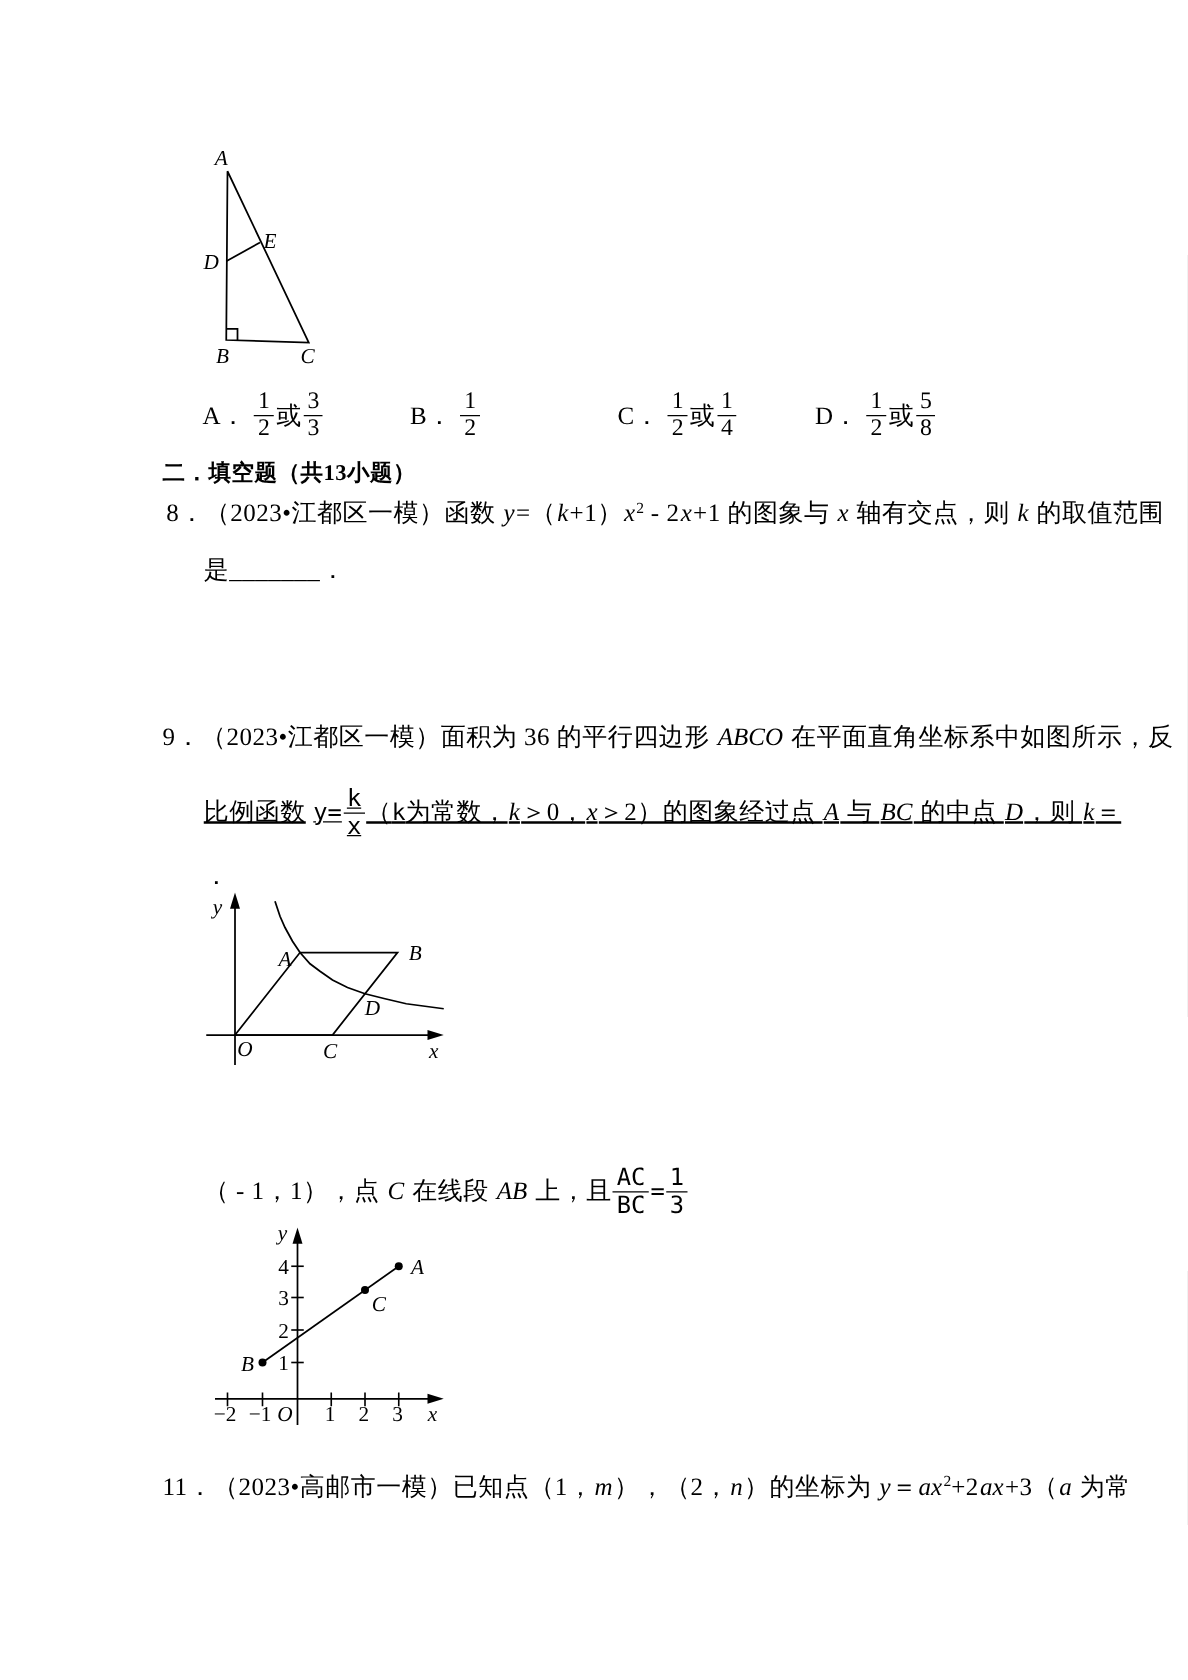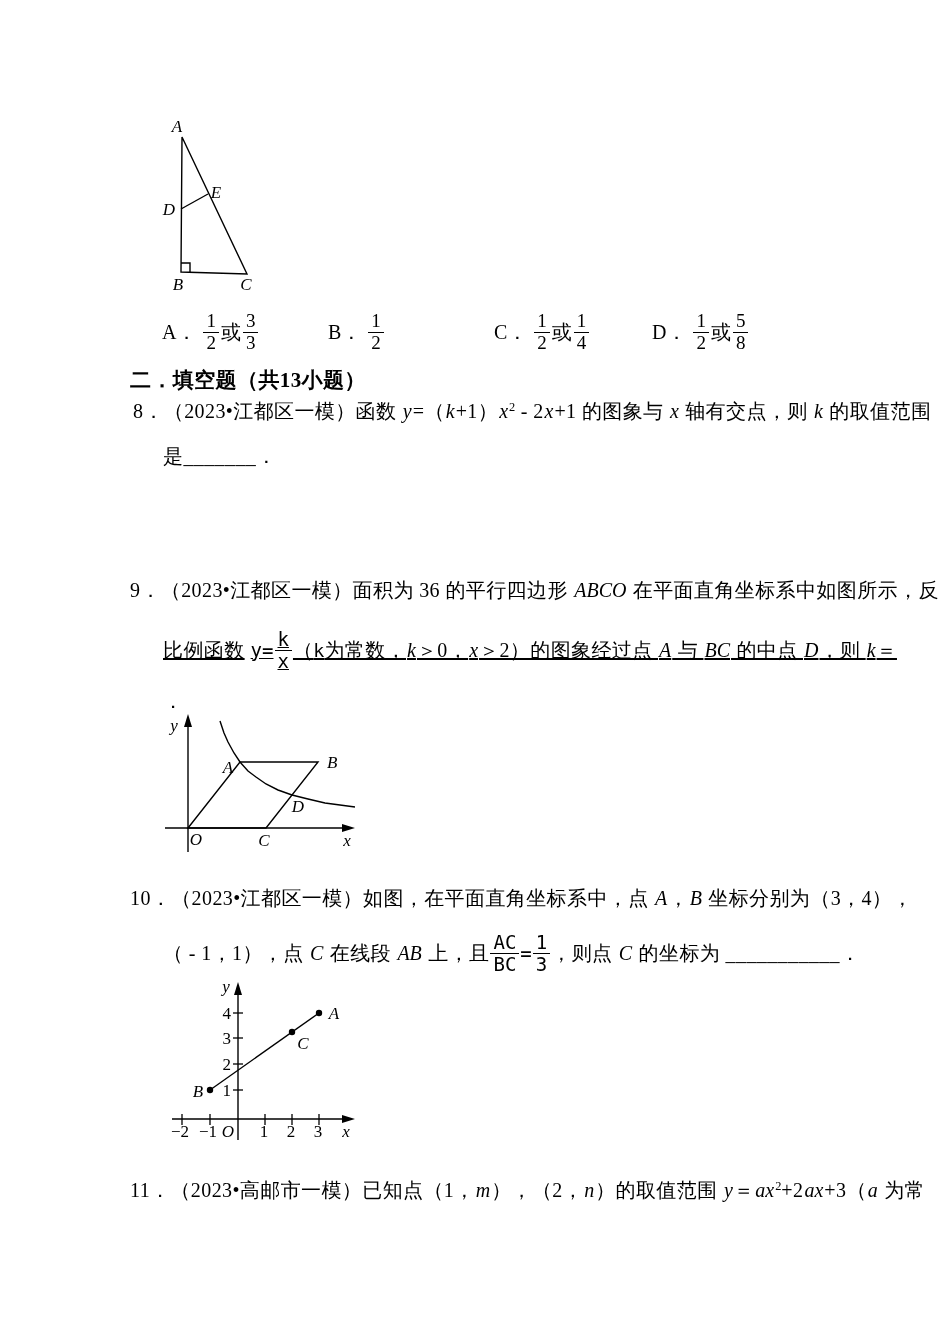--- a/index.html
+++ b/index.html
@@ -1,19 +1,19 @@
 <!DOCTYPE html>
 <html><head>
 <meta charset="utf-8">
 <style>
   html,body{margin:0;padding:0;background:#e8e8e8;}
   .page{position:relative;width:950px;height:1344px;background:#ffffff;margin:0 auto;
         font-family:"Liberation Serif","DejaVu Serif",serif;color:#000;overflow:hidden;}
   .line{position:absolute;white-space:nowrap;font-size:20px;letter-spacing:.4px;line-height:1.3;}
-  .bold{font-weight:bold;font-size:21px;}
+  .bold{font-weight:bold;font-size:18px;}
   .flexline{display:flex;align-items:center;}
   .rs-i{font-style:italic;letter-spacing:0;padding:0 1px;}
   .rs-sup{font-size:.62em;position:relative;top:-.55em;letter-spacing:0;}
   .rs-mono{font-family:"DejaVu Sans Mono",monospace;font-size:.92em;letter-spacing:0;}
   .mono{font-family:"DejaVu Sans Mono",monospace;font-size:19px;letter-spacing:0;}
   .frac{display:inline-flex;flex-direction:column;align-items:center;line-height:1.1;
         text-align:center;font-size:19px;letter-spacing:0;margin:0 1px;}
   .frac .fnum{display:block;border-bottom:1.4px solid #000;padding:0 3px 0;}
   .frac .fden{display:block;padding:0 3px;}
   .option{position:absolute;display:flex;align-items:center;font-size:20px;height:52px;}
@@ -113,33 +113,31 @@
     <polyline class="stroke" points="70,16 74,28 78,37 84,48 90,57 98,66 106,72 116,79 128,85 142,90 158,94 175,98 190,100 205,102"></polyline>
     <text class="it" x="24" y="26" text-anchor="middle">y</text>
     <text class="it" x="197" y="141" text-anchor="middle">x</text>
     <text class="it" x="46" y="140" text-anchor="middle">O</text>
     <text class="it" x="78" y="68" text-anchor="middle">A</text>
     <text class="it" x="177" y="63">B</text>
     <text class="it" x="114" y="141" text-anchor="middle">C</text>
     <text class="it" x="148" y="107" text-anchor="middle">D</text>
   </svg>
 
-  <div class="line" style="left:130px;top:885px;"><span>10．（2023•江都区一模）如图，在平面直角坐标系中，点 </span><span class="rs-i">A</span><span>，</span><span class="rs-i">B</span><span> 坐标分别为（3，4），</span></div>
   <div class="line flexline" style="left:163px;top:926px;height:54px;align-items:center;">
     <span><span>（ - 1，1），点 </span><span class="rs-i">C</span><span> 在线段 </span><span class="rs-i">AB</span><span> 上，且</span></span>
     <span class="frac mono">
       <span class="fnum">AC</span>
       <span class="fden">BC</span>
     </span>
     <span class="mono">=</span>
     <span class="frac mono">
       <span class="fnum">1</span>
       <span class="fden">3</span>
     </span>
-    <span><span>，则点 </span><span class="rs-i">C</span><span> 的坐标为 ___________．</span></span>
   </div>
 
   <svg class="fig" style="left:160px;top:975px;" width="200" height="170" viewBox="0 0 200 170">
     <line class="stroke" x1="78" y1="16" x2="78" y2="165"></line>
     <polygon points="78,7 74,20 82,20" fill="#000"></polygon>
     <line class="stroke" x1="12" y1="144" x2="186" y2="144"></line>
     <polygon points="195,144 182,140 182,148" fill="#000"></polygon>
     <g stroke="#000" stroke-width="1.3">
       <line x1="22" y1="139" x2="22" y2="150"></line>
         <line x1="50" y1="139" x2="50" y2="150"></line>
@@ -167,15 +165,15 @@
     <text x="71" y="44" text-anchor="end">4</text>
     <text x="71" y="69" text-anchor="end">3</text>
     <text x="71" y="95" text-anchor="end">2</text>
     <text x="71" y="121" text-anchor="end">1</text>
     <text class="it" x="66" y="17" text-anchor="middle">y</text>
     <text class="it" x="174" y="44" text-anchor="middle">A</text>
     <text class="it" x="38" y="122" text-anchor="middle">B</text>
     <text class="it" x="143" y="74" text-anchor="middle">C</text>
   </svg>
 
-  <div class="line" style="left:130px;top:1177px;"><span>11．（2023•高邮市一模）已知点（1，</span><span class="rs-i">m</span><span>），（2，</span><span class="rs-i">n</span><span>）的取值范围 </span><span class="rs-i">y</span><span>＝</span><span class="rs-i">ax</span><span class="rs-sup">2</span><span>+2</span><span class="rs-i">ax</span><span>+3（</span><span class="rs-i">a</span><span> 为常</span></div>
+  <div class="line" style="left:130px;top:1177px;"><span>11．（2023•高邮市一模）已知点（1，</span><span class="rs-i">m</span><span>），（2，</span><span class="rs-i">n</span><span>）的坐标为 </span><span class="rs-i">y</span><span>＝</span><span class="rs-i">ax</span><span class="rs-sup">2</span><span>+2</span><span class="rs-i">ax</span><span>+3（</span><span class="rs-i">a</span><span> 为常</span></div>
 
 </div>
 
 </body></html>

